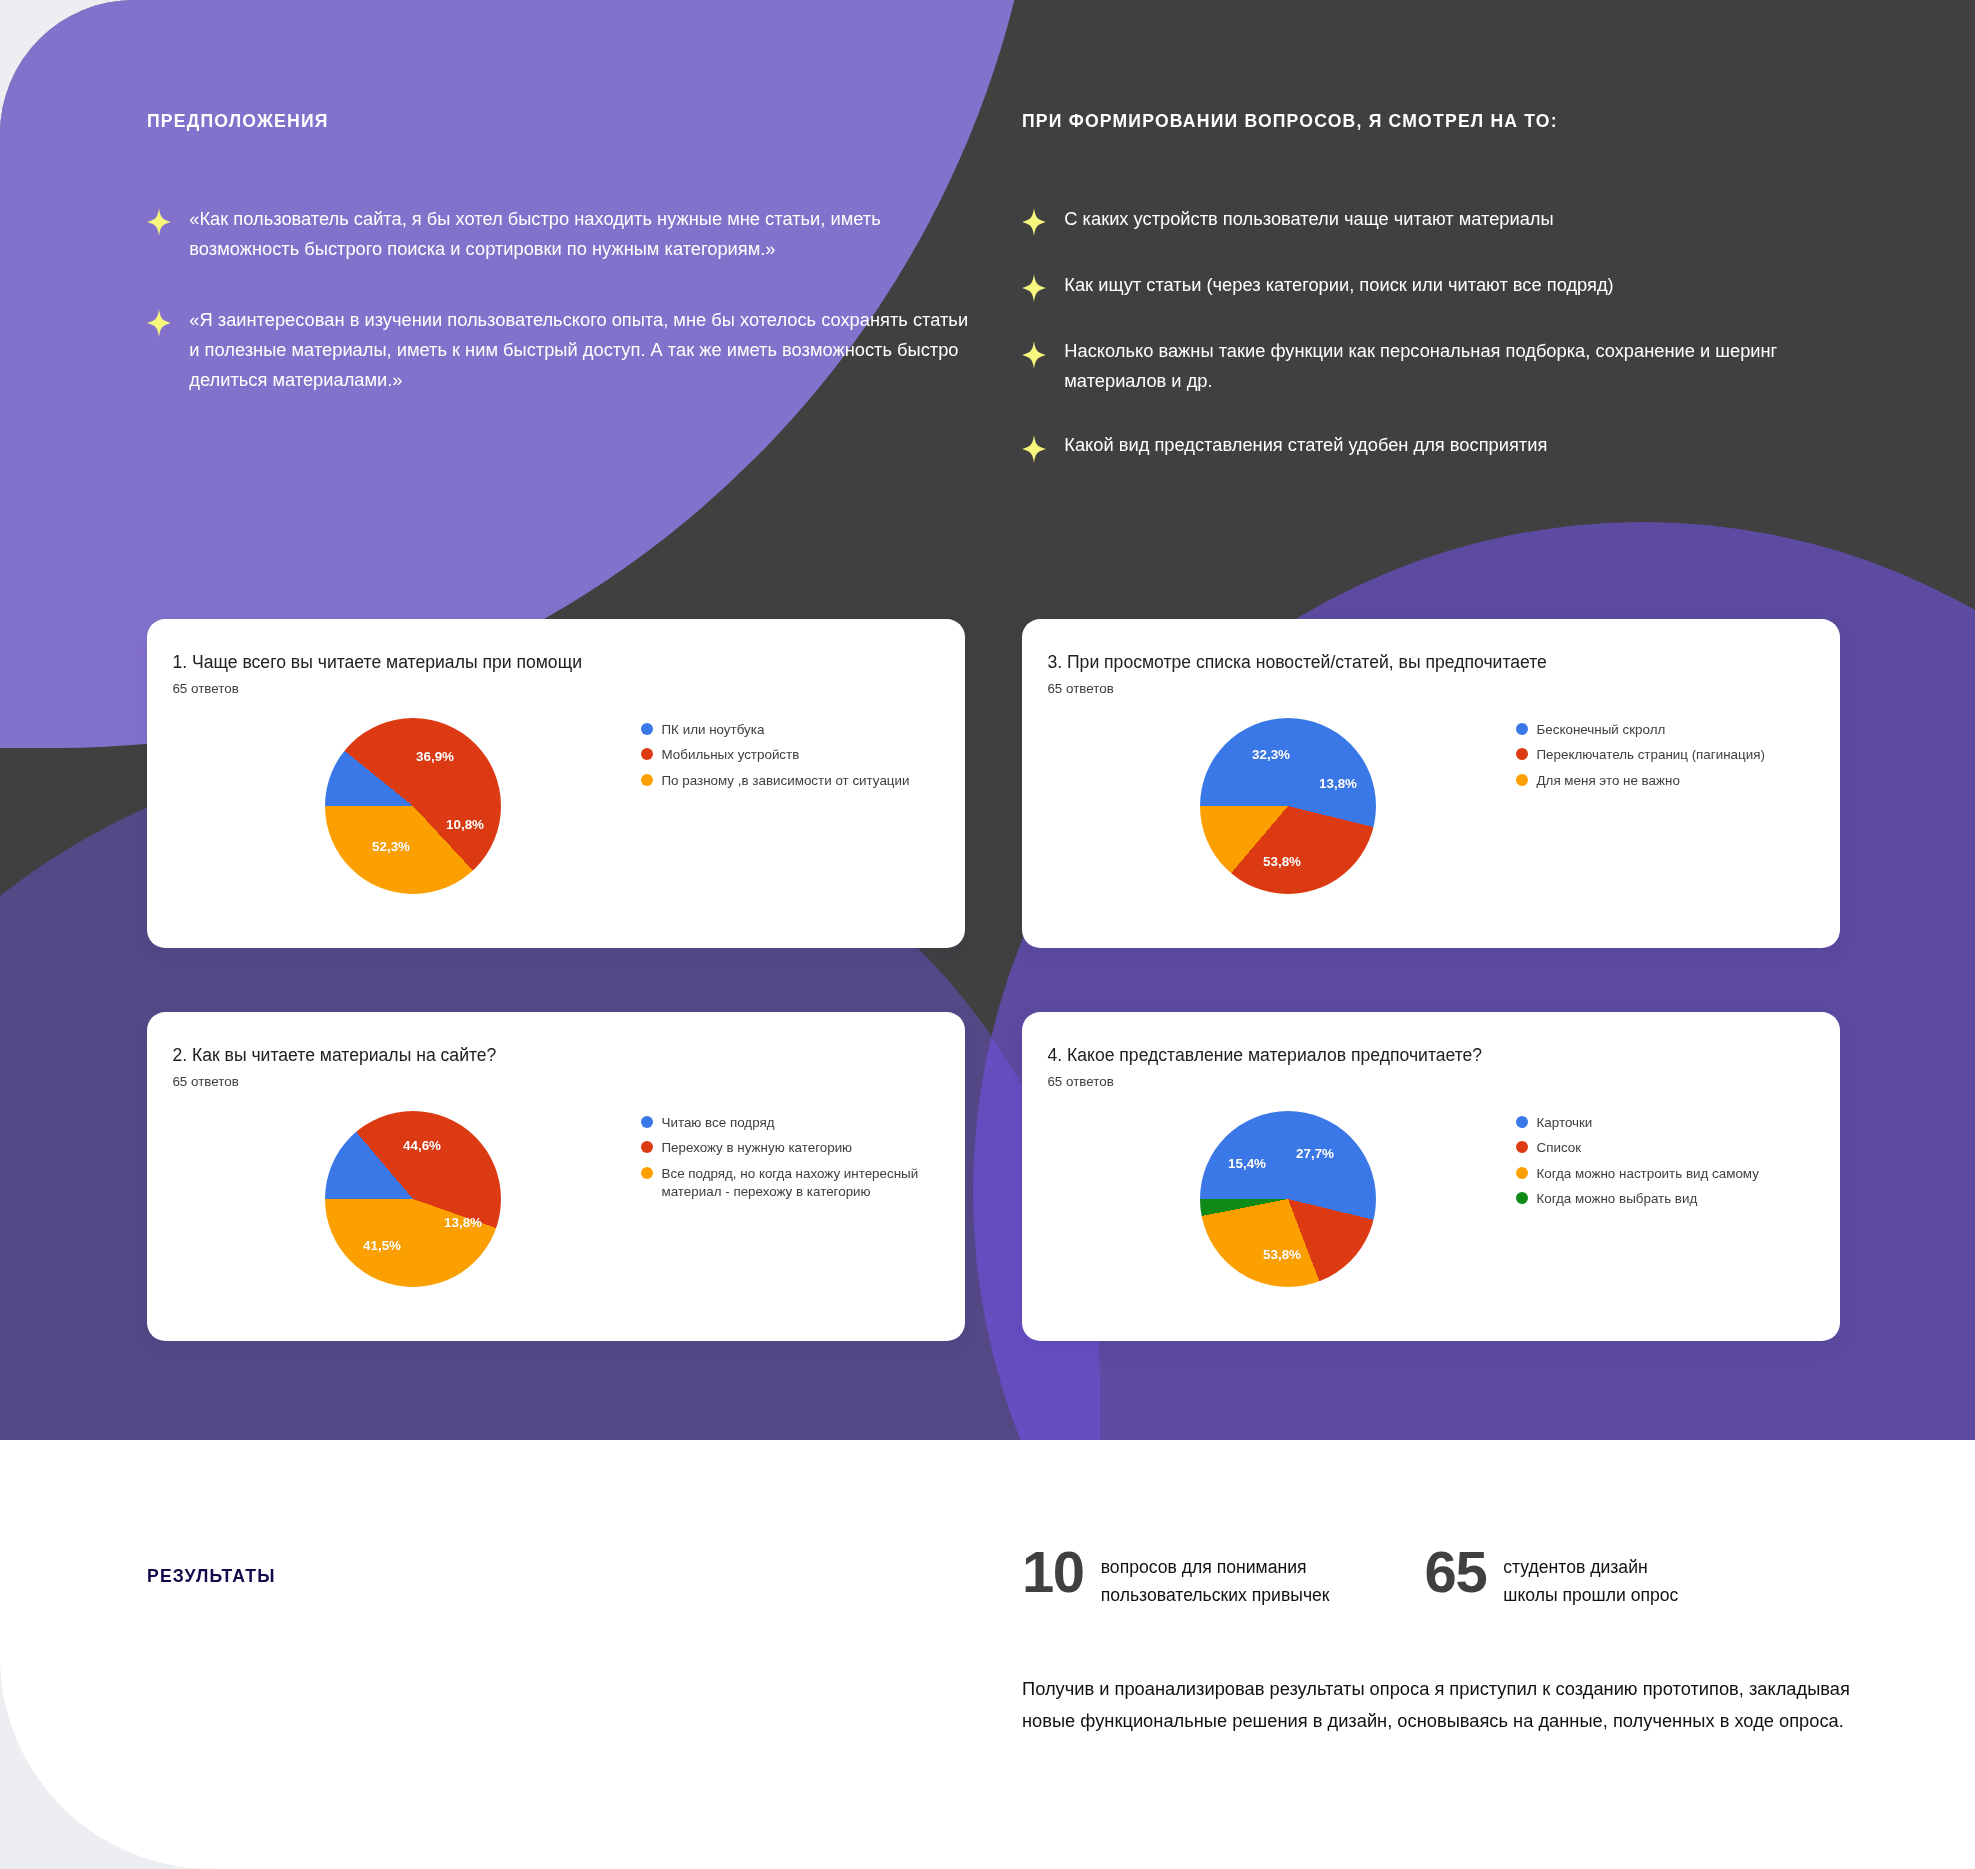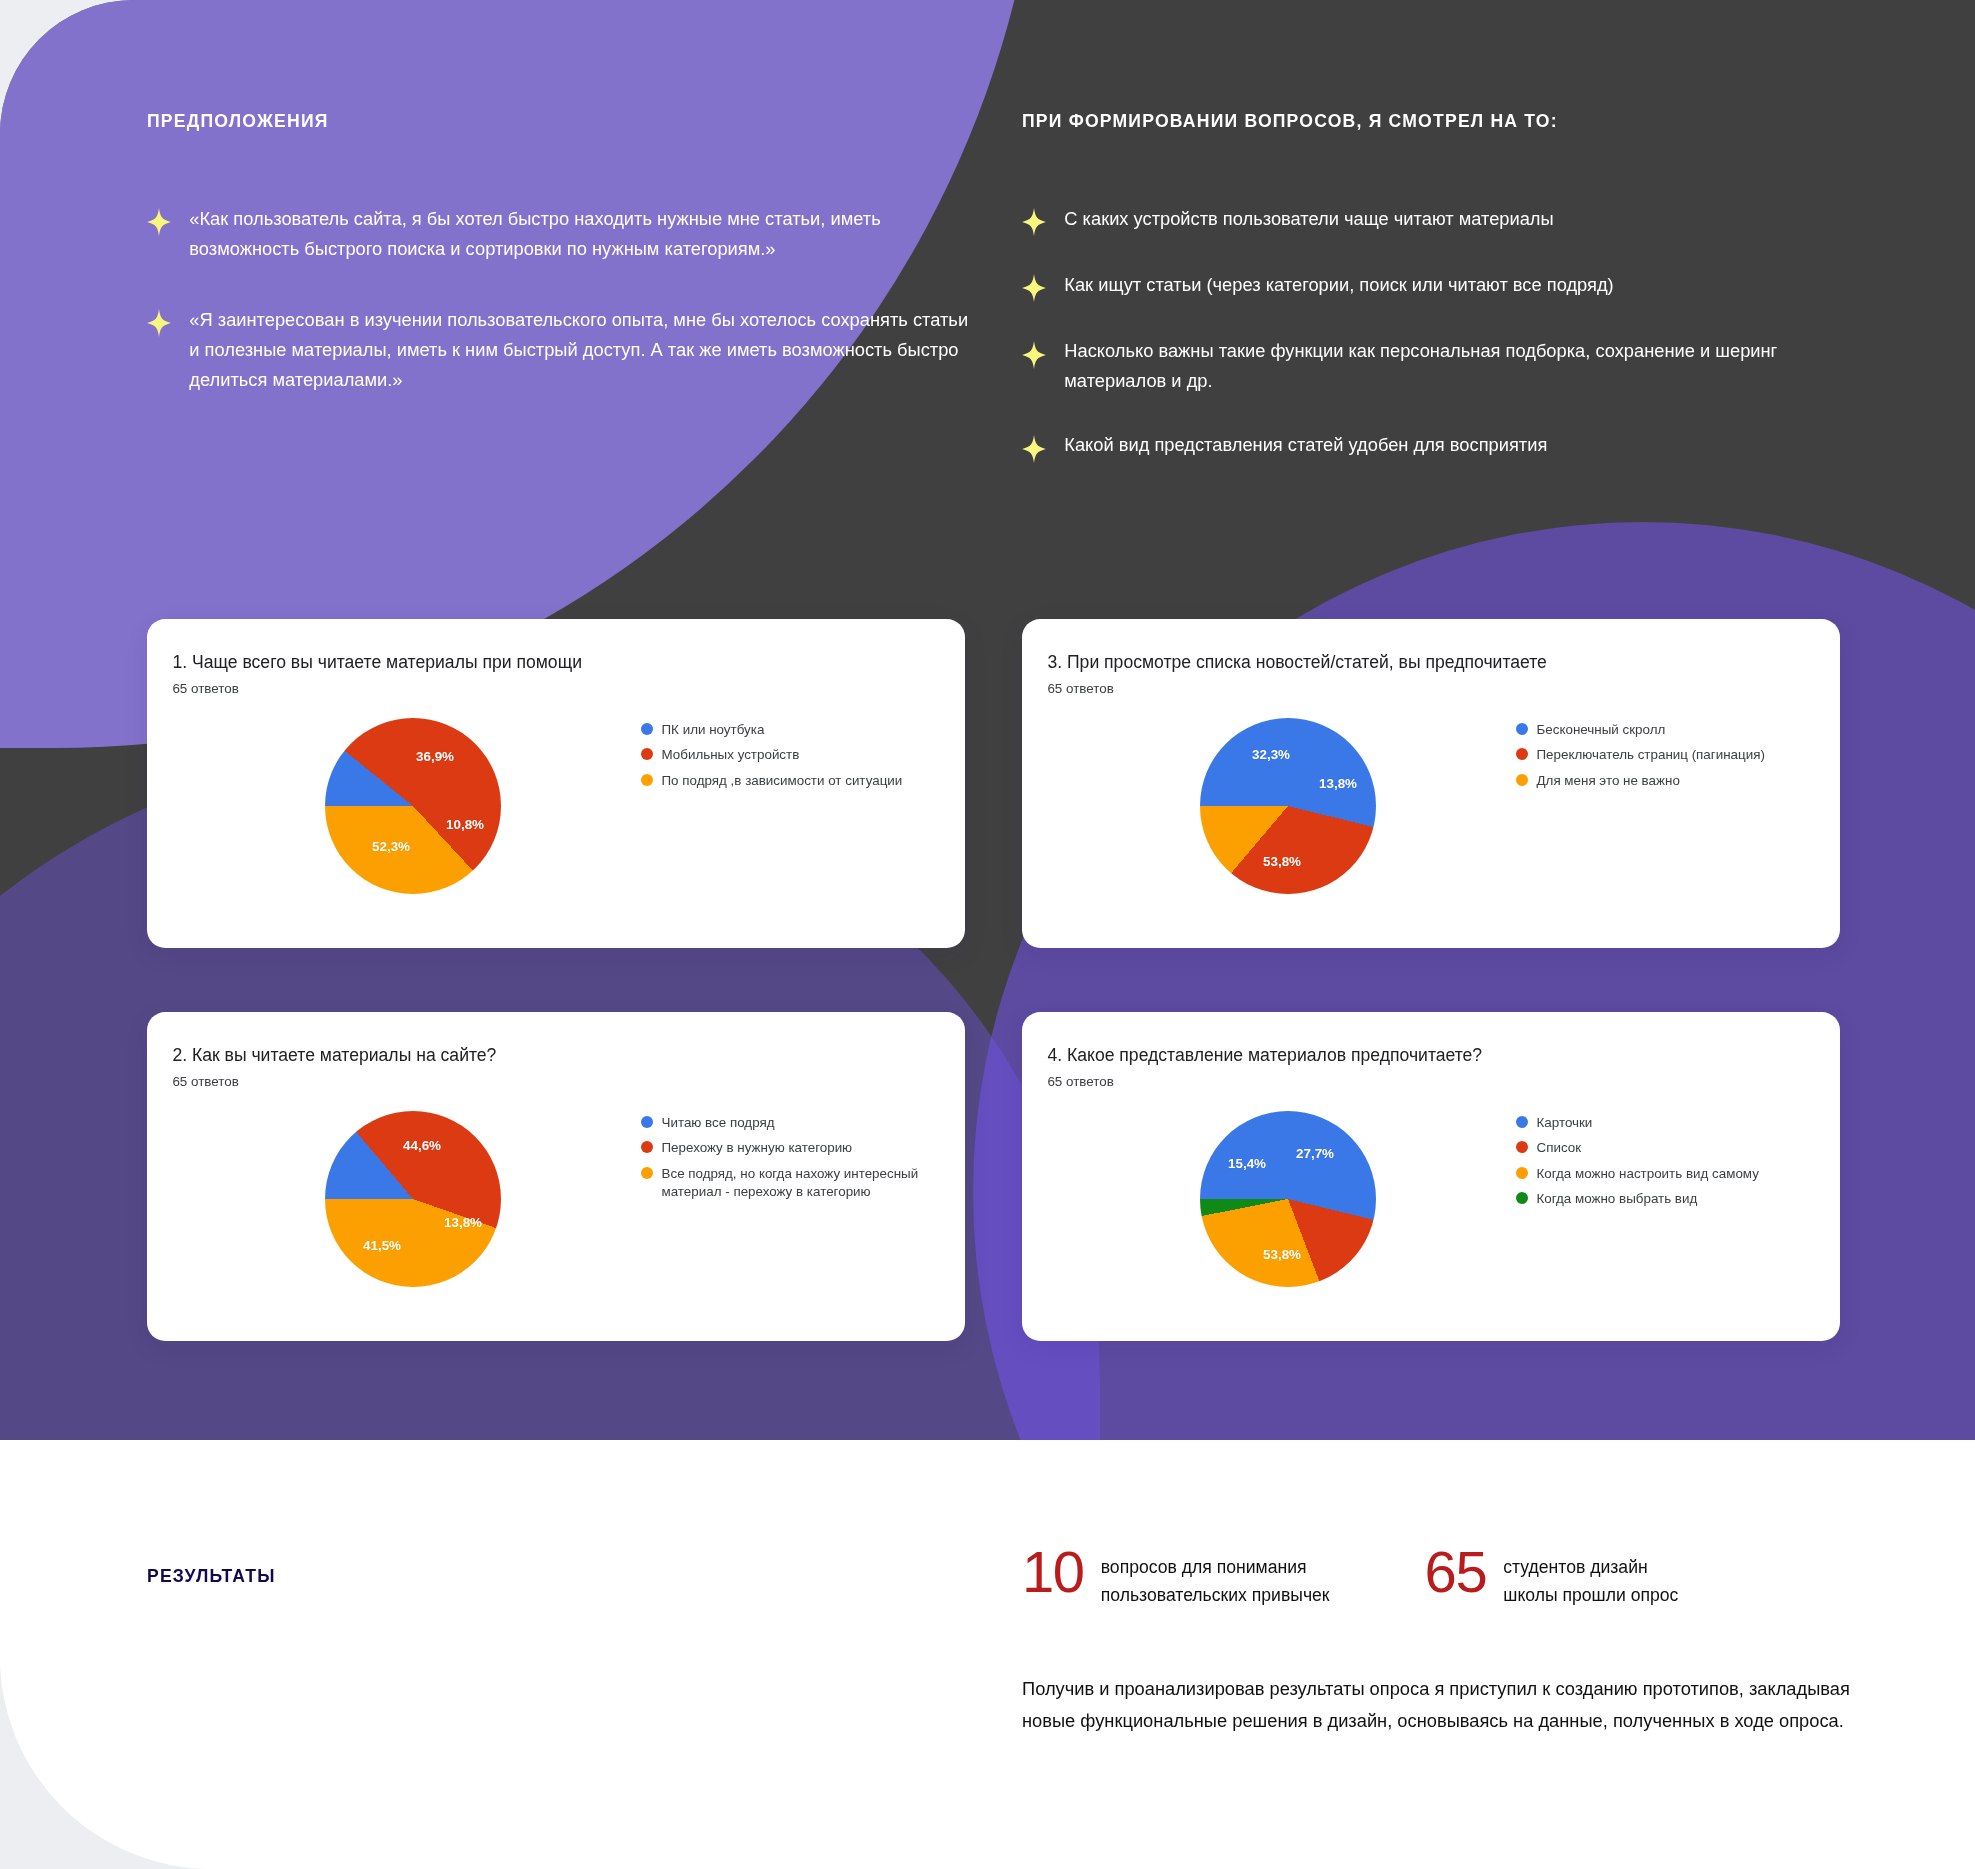--- a/index.html
+++ b/index.html
@@ -180,22 +180,22 @@
   .stats {
     position: absolute;
     left: 1022px; top: 106px;
     display: flex;
     gap: 95px;
   }
   .stat { display: flex; align-items: flex-start; gap: 17px; }
   .stat-num {
     font-size: 58px;
     line-height: 52px;
-    font-weight: 400;
-    color: #b91c1c;
+    font-weight: 700;
+    color: #404040;
     letter-spacing: -1.4px;
     text-align: right;
   }
   .stat-text {
     font-size: 17.6px;
     line-height: 28px;
     color: #111111;
     padding-top: 7px;
     white-space: pre-line;
   }
@@ -283,21 +283,21 @@
               <div class="legend-row">
                 <span class="legend-dot" style="background: rgb(59, 120, 231);"></span>
                 <span class="legend-label">ПК или ноутбука</span>
               </div>
               <div class="legend-row">
                 <span class="legend-dot" style="background: rgb(220, 58, 18);"></span>
                 <span class="legend-label">Мобильных устройств</span>
               </div>
               <div class="legend-row">
                 <span class="legend-dot" style="background: rgb(252, 160, 2);"></span>
-                <span class="legend-label">По подряд ,в зависимости от ситуации</span>
+                <span class="legend-label">По разному ,в зависимости от ситуации</span>
               </div>
             </div>
           </div>
         </div>
       <div class="card" id="card3">
           <div class="card-title">3. При просмотре списка новостей/статей, вы предпочитаете</div>
           <div class="card-sub">65 ответов</div>
           <div class="chart-area">
             <div class="pie-wrap">
               <div class="pie" style="background: conic-gradient(from -90deg, rgb(59, 120, 231) 0deg, rgb(59, 120, 231) 193.874deg, rgb(220, 58, 18) 193.874deg, rgb(220, 58, 18) 310.27deg, rgb(252, 160, 2) 310.27deg, rgb(252, 160, 2) 360deg);">

